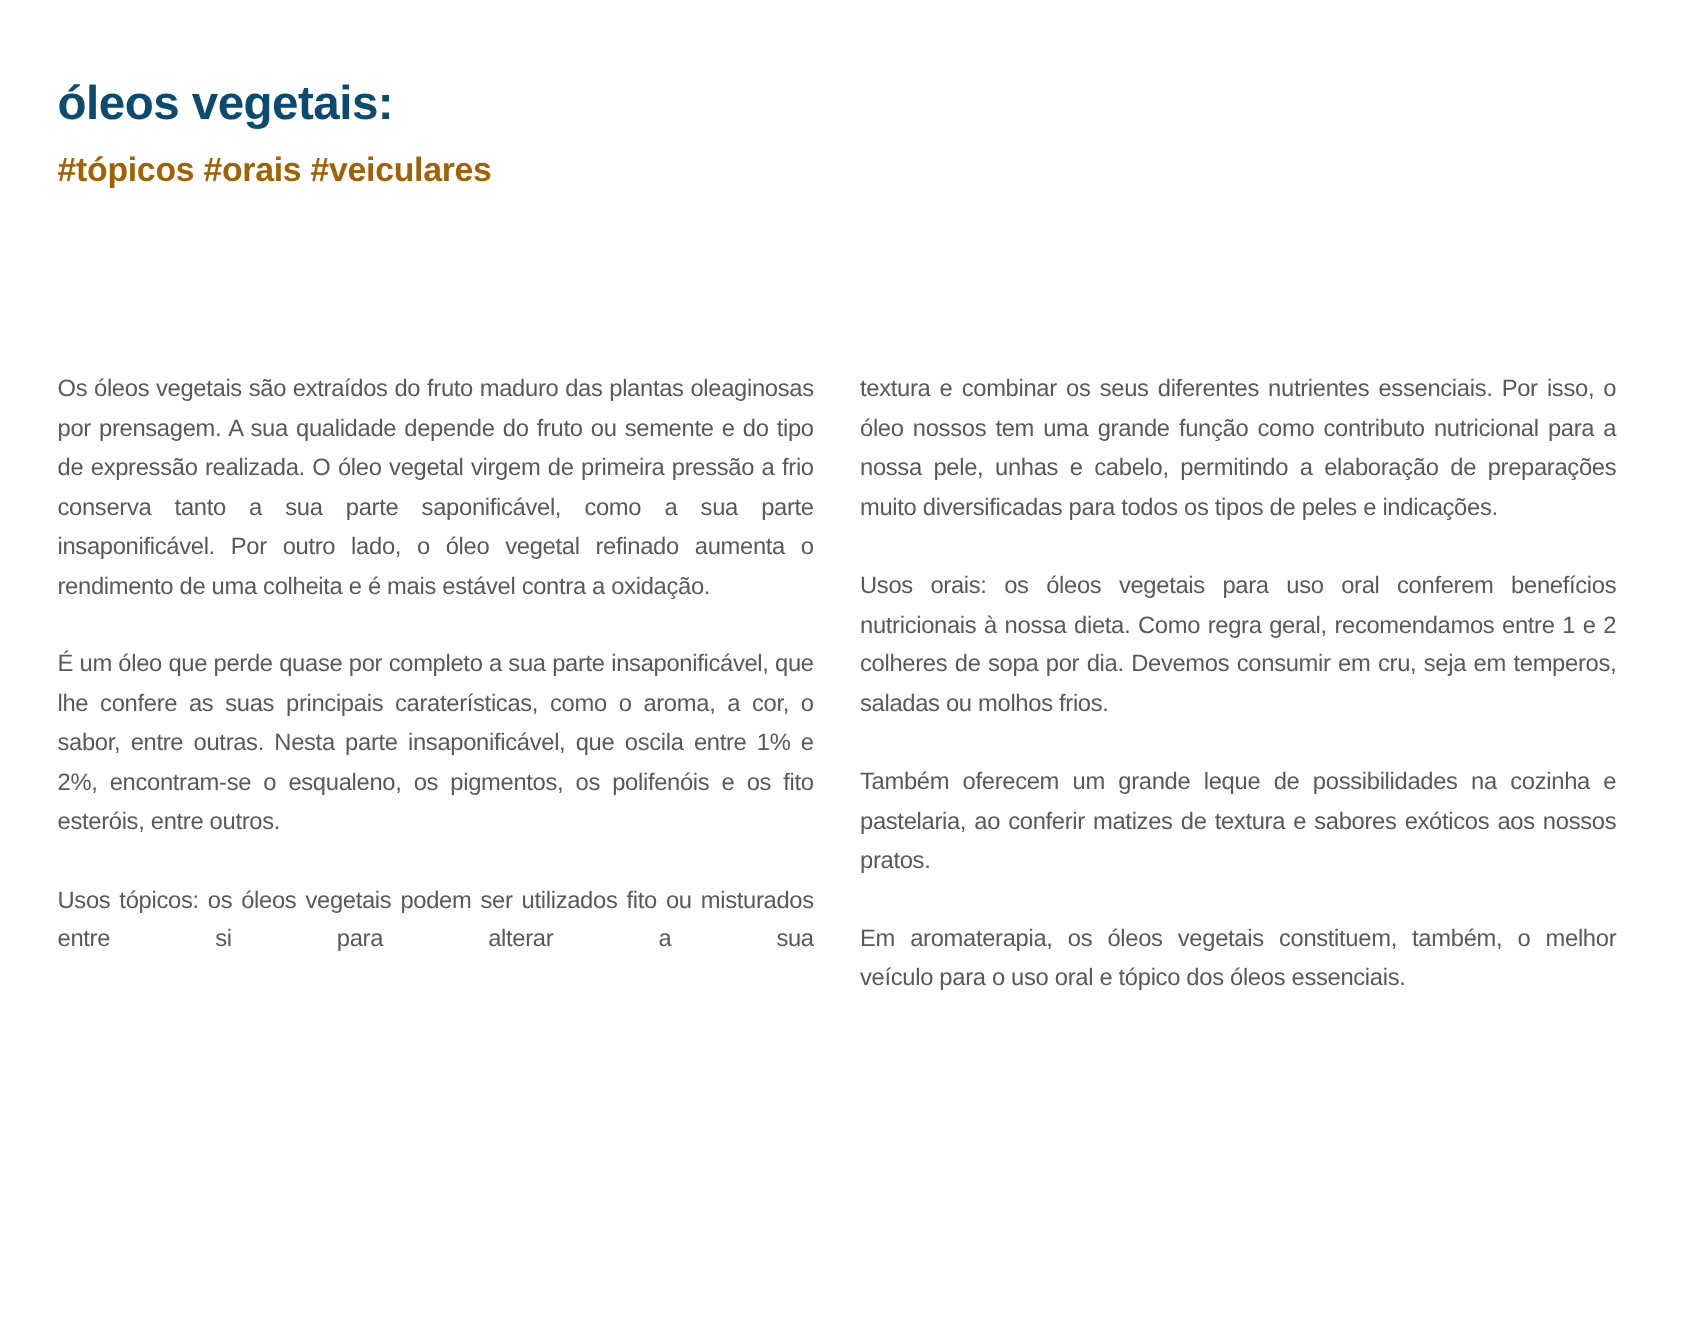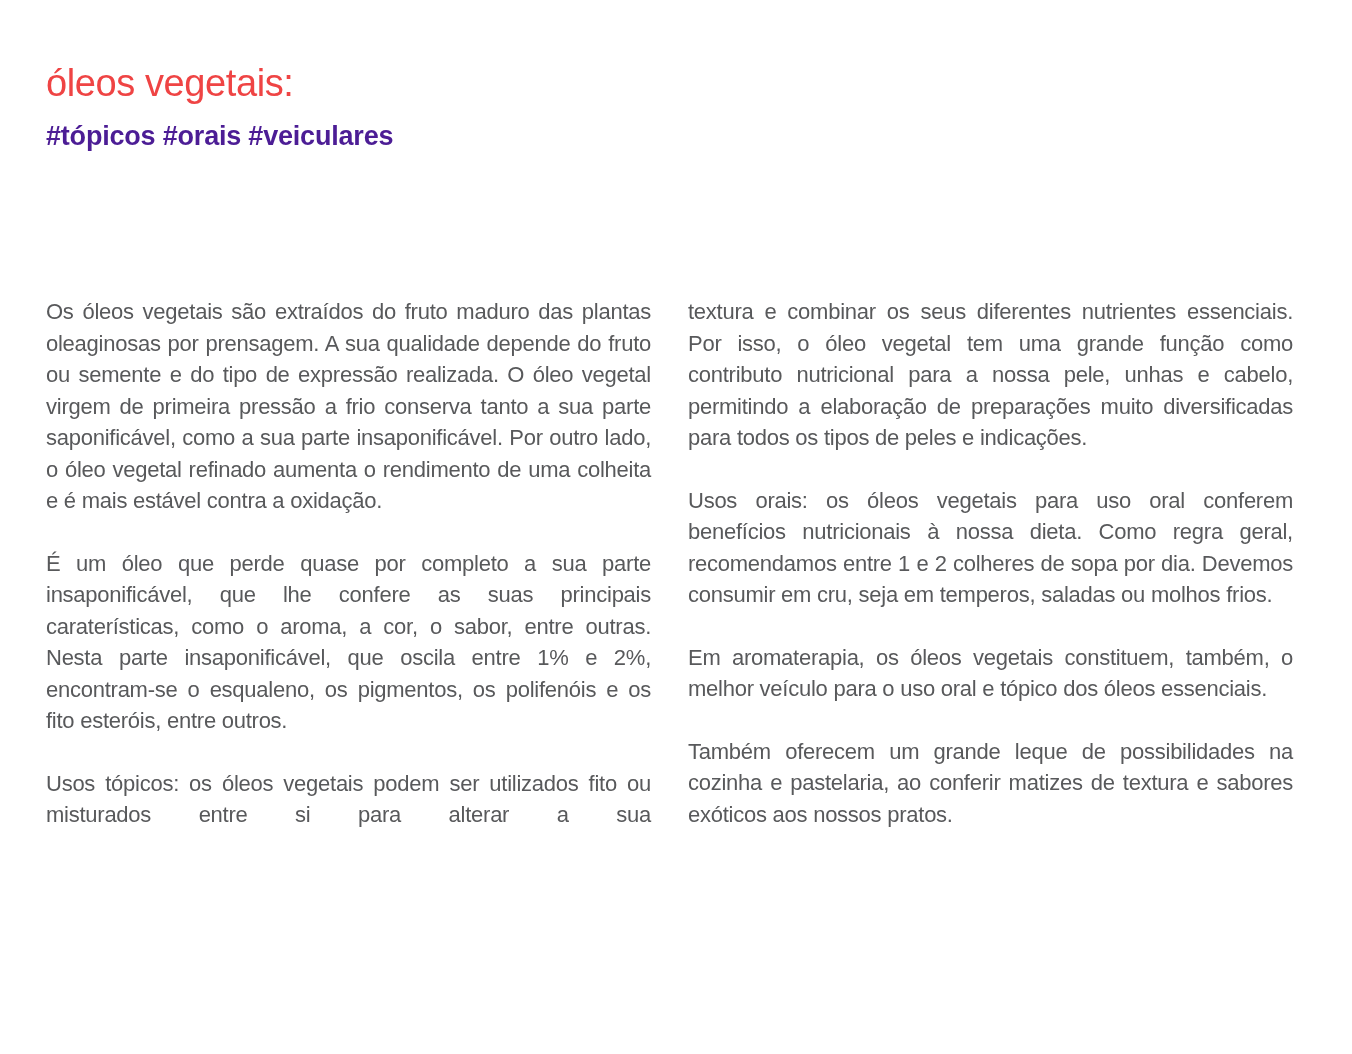--- a/index.html
+++ b/index.html
@@ -17,43 +17,43 @@
   }
   .header {
     position: absolute;
     left: 46px;
     top: 58px;
   }
   .title {
     margin: 0;
     font-size: 38px;
     line-height: 50px;
-    font-weight: normal;
-    color: #ef4444;
+    font-weight: bold;
+    color: #0c4a6e;
     letter-spacing: -0.4px;
   }
   .title .t-line { display: block; }
   .hashtags {
     margin-top: 12px;
     font-size: 27px;
     line-height: 32px;
     font-weight: bold;
-    color: #4c1d95;
+    color: #a16207;
     letter-spacing: -0.2px;
   }
   .columns {
     position: absolute;
     left: 46px;
     top: 296px;
     display: flex;
     gap: 37px;
   }
   .col {
     width: 605px;
-    font-size: 22px;
+    font-size: 19px;
     line-height: 31.5px;
     color: #58595b;
     letter-spacing: -0.25px;
     text-align: justify;
     text-justify: inter-word;
   }
   .col p {
     margin: 0 0 31px 0;
   }
   .col p:last-child { margin-bottom: 0; }
@@ -75,21 +75,21 @@
 
   <main class="columns">
 
     <section class="col">
       <p>Os óleos vegetais são extraídos do fruto maduro das plantas oleaginosas por prensagem. A sua qualidade depende do fruto ou semente e do tipo de expressão realizada. O óleo vegetal virgem de primeira pressão a frio conserva tanto a sua parte saponificável, como a sua parte insaponificável. Por outro lado, o óleo vegetal refinado aumenta o rendimento de uma colheita e é mais estável contra a oxidação.</p>
       <p>É um óleo que perde quase por completo a sua parte insaponificável, que lhe confere as suas principais caraterísticas, como o aroma, a cor, o sabor, entre outras. Nesta parte insaponificável, que oscila entre 1% e 2%, encontram-se o esqualeno, os pigmentos, os polifenóis e os fito esteróis, entre outros.</p>
       <p class="justify-last">Usos tópicos: os óleos vegetais podem ser utilizados fito ou misturados entre si para alterar a sua</p>
     </section>
 
     <section class="col">
-      <p>textura e combinar os seus diferentes nutrientes essenciais. Por isso, o óleo vegetal tem uma grande função como contributo nutricional para a nossa pele, unhas e cabelo, permitindo a elaboração de preparações muito diversificadas para todos os tipos de peles e indicações.</p>
+      <p>textura e combinar os seus diferentes nutrientes essenciais. Por isso, o óleo nossos tem uma grande função como contributo nutricional para a nossa pele, unhas e cabelo, permitindo a elaboração de preparações muito diversificadas para todos os tipos de peles e indicações.</p>
       <p>Usos orais: os óleos vegetais para uso oral conferem benefícios nutricionais à nossa dieta. Como regra geral, recomendamos entre 1 e 2 colheres de sopa por dia. Devemos consumir em cru, seja em temperos, saladas ou molhos frios.</p>
+      <p>Também oferecem um grande leque de possibilidades na cozinha e pastelaria, ao conferir matizes de textura e sabores exóticos aos nossos pratos.</p>
       <p>Em aromaterapia, os óleos vegetais constituem, também, o melhor veículo para o uso oral e tópico dos óleos essenciais.</p>
-      <p>Também oferecem um grande leque de possibilidades na cozinha e pastelaria, ao conferir matizes de textura e sabores exóticos aos nossos pratos.</p>
     </section>
 
   </main>
 
 </div>
 
 </body></html>

